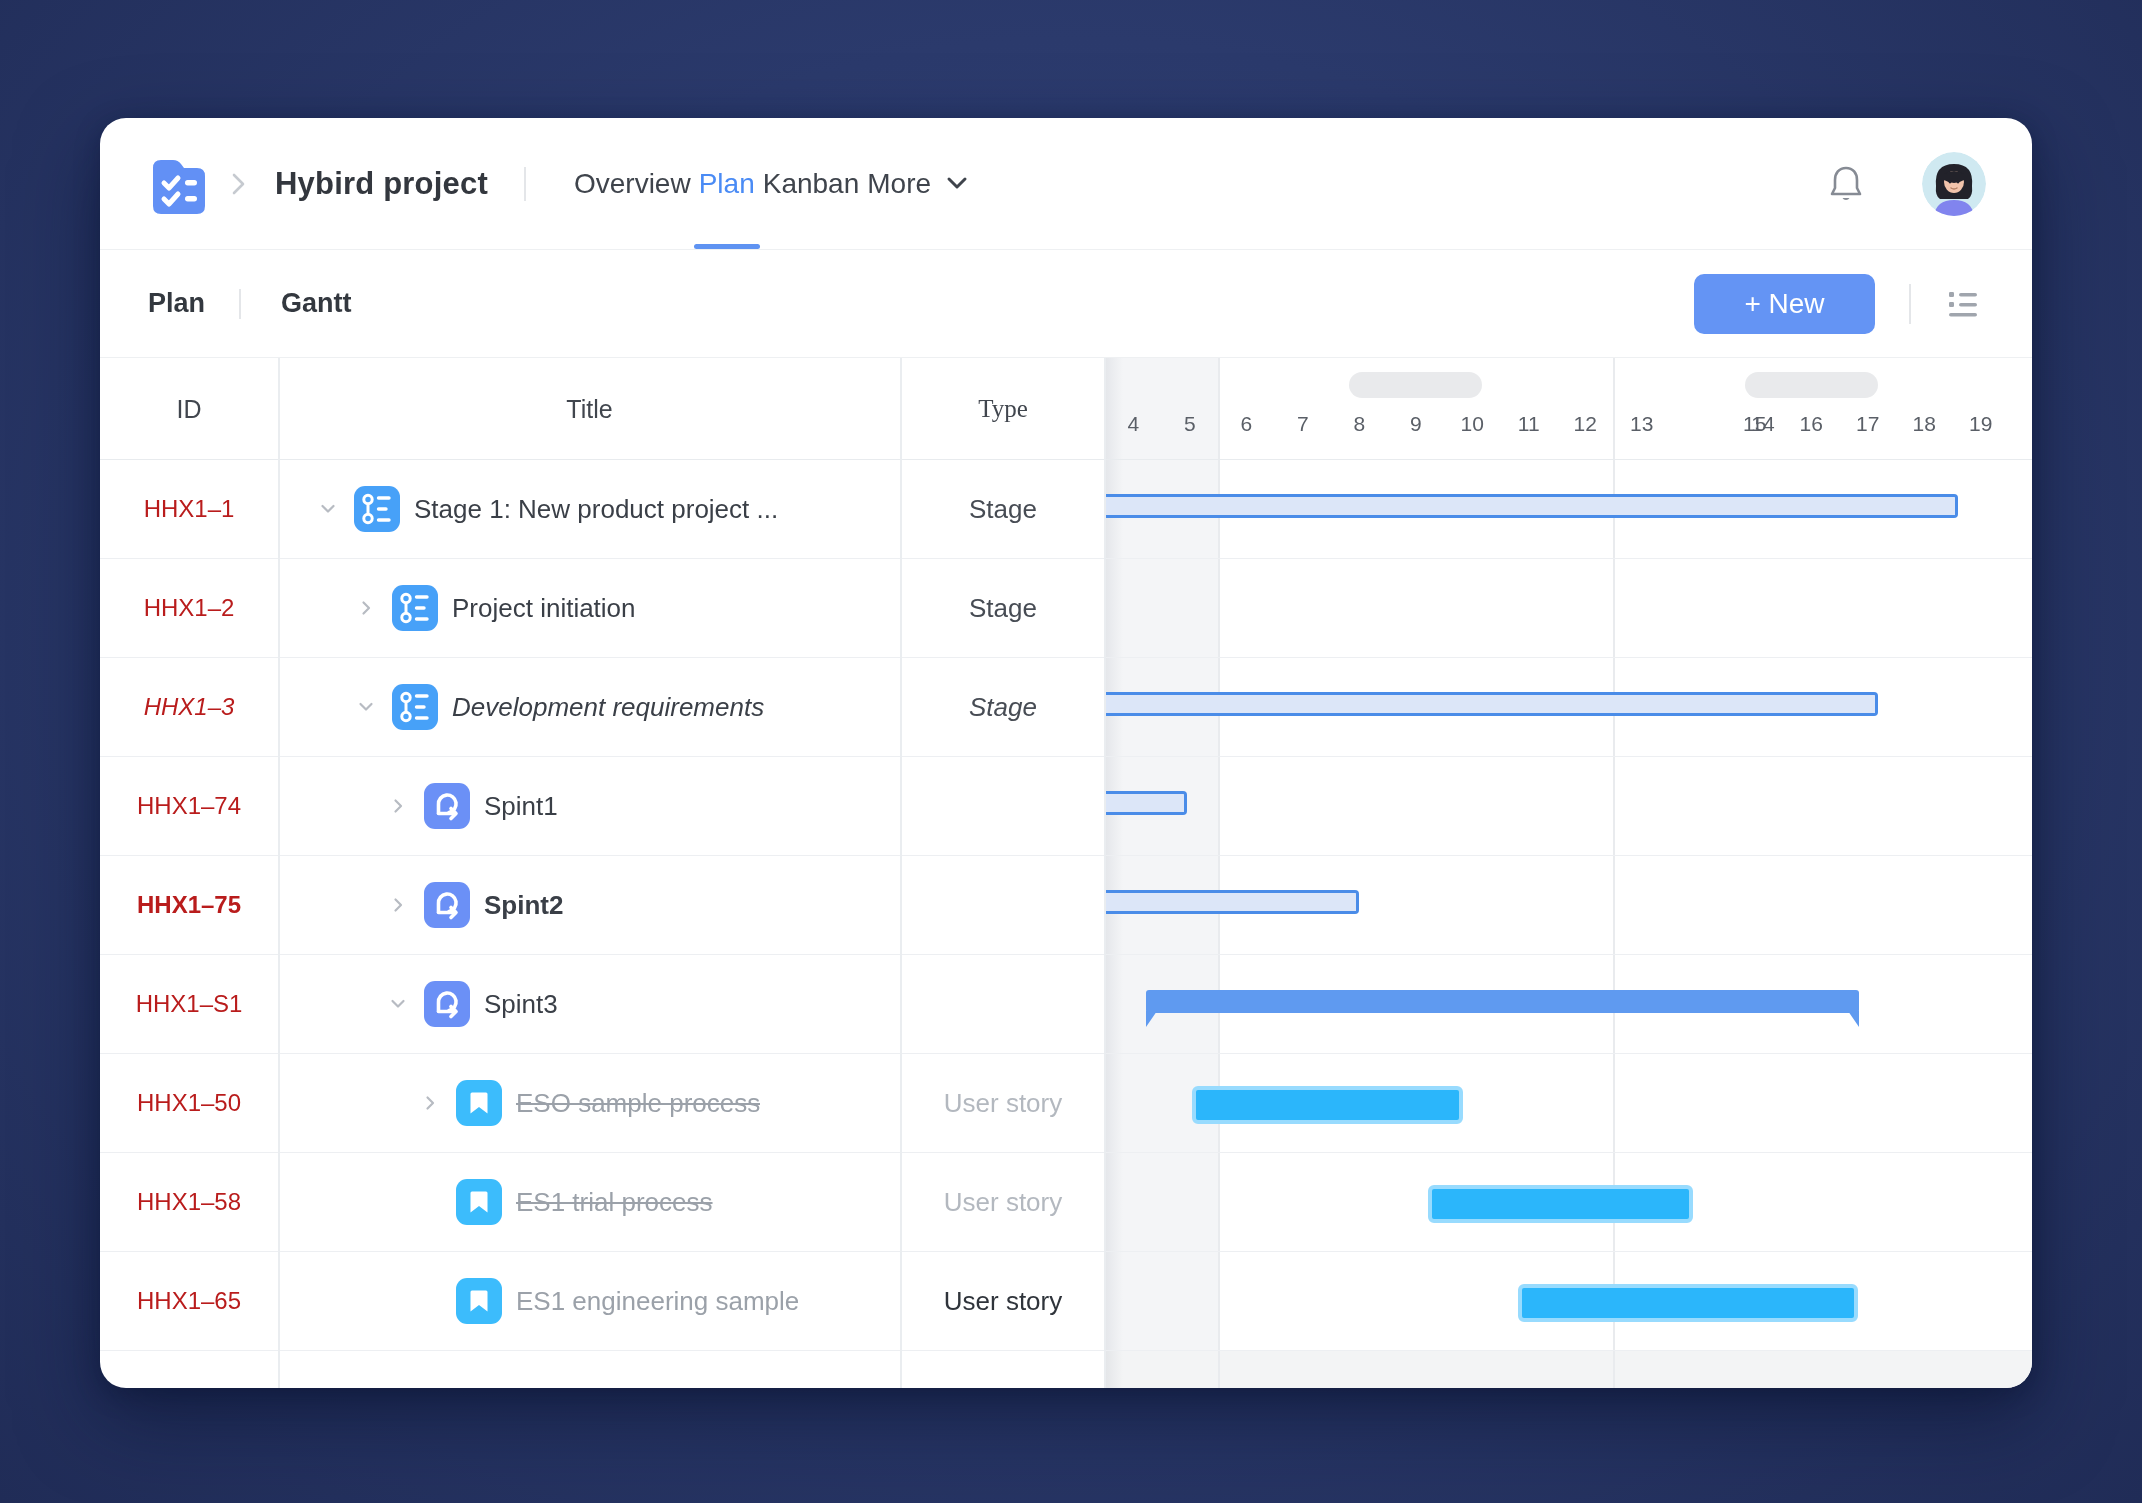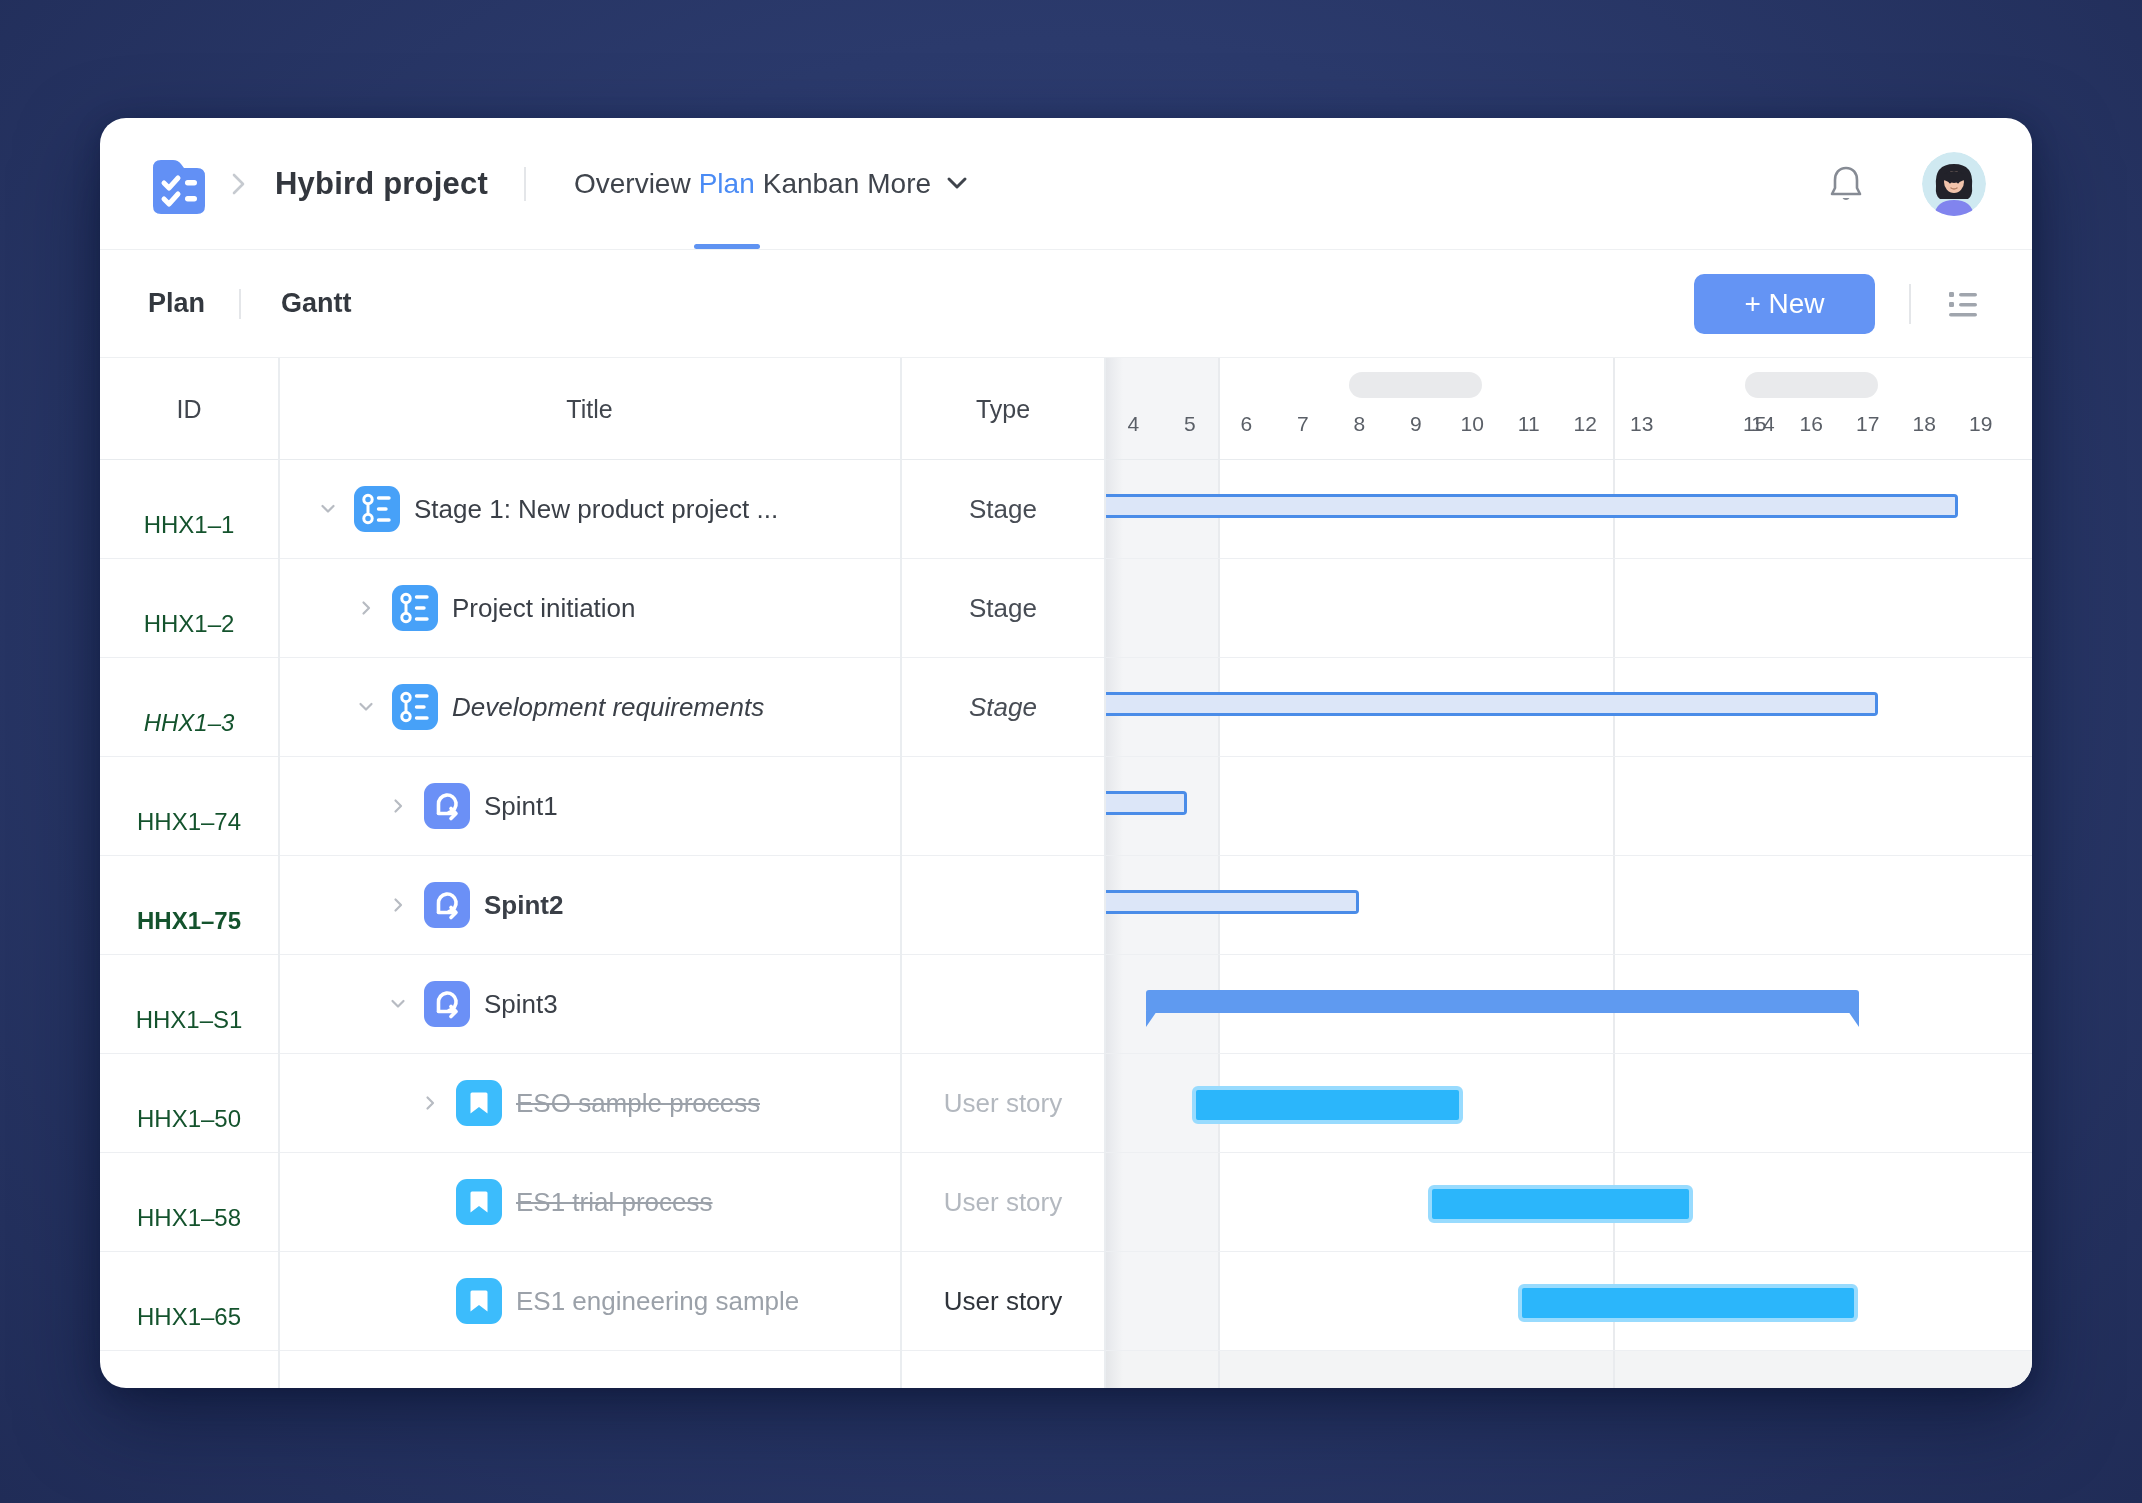--- a/index.html
+++ b/index.html
@@ -44,22 +44,22 @@
   .fixed-shadow { position:absolute; left:1005px; top:0; width:18px; height:100%;
                   background:linear-gradient(to right, rgba(90,100,120,.10), rgba(90,100,120,0)); }
   .colborder { position:absolute; top:0; width:2px; height:100%; background:#eaedf0; }
   .thead { position:absolute; left:0; top:0; width:100%; height:102px; border-bottom:1px solid #e8ebee; }
   .th { position:absolute; top:0; height:102px; display:flex; align-items:center; justify-content:center;
         font-size:25px; color:#41464e; }
   .pill { position:absolute; top:14px; width:133px; height:26px; border-radius:13px; background:#e9eaec; }
   .day-label { position:absolute; top:0; height:102px; display:flex; align-items:flex-end; justify-content:center;
                padding-bottom:24px; font-size:21px; color:#5a5f67; width:56px; }
   .grow { position:absolute; left:0; width:100%; height:99px; border-bottom:1px solid #edeff2; }
-  .cell-id { position:absolute; left:0; top:16px; width:178px; height:100%;
-             display:flex; align-items:center; justify-content:center; font-size:24px; color:#14532d; }
+  .cell-id { position:absolute; left:0; top:0; width:178px; height:100%;
+             display:flex; align-items:center; justify-content:center; font-size:24px; color:#b91c1c; }
   .row-chev { position:absolute; top:50%; transform:translateY(-50%); width:20px; height:20px; }
   .row-icon { position:absolute; top:50%; transform:translateY(-50%); width:46px; height:46px; }
   .cell-title { position:absolute; top:0; height:100%; display:flex; align-items:center;
                 font-size:26px; color:#3a3f47; white-space:nowrap; overflow:hidden; max-width:470px; }
   .cell-title.muted { color:#9ba1a9; }
   .cell-title.struck { color:#9ba1a9; text-decoration:line-through; text-decoration-color:#9ba1a9; }
   .cell-type { position:absolute; left:801px; top:0; width:204px; height:100%;
                display:flex; align-items:center; justify-content:center; font-size:26px; color:#474c54; white-space:nowrap; }
   .cell-type.muted { color:#b3b8bf; }
   .cell-type.strong { color:#2f343b; }
@@ -150,21 +150,21 @@
     <div class="table-wrap" id="tableWrap">
       <div class="band"></div>
       <div class="scroll-strip"></div>
       <div class="gridline" style="left:1118px;"></div>
       <div class="gridline" style="left:1513px;"></div>
       <div class="fixed-shadow"></div>
 
       <div class="thead">
         <div class="th" style="left:178px; width:623px;">Title</div>
         <div class="th" style="left:0; width:178px;">ID</div>
-        <div class="th" style="left:801px; width:204px;">Type</div>
+        <div class="th" style="left:801px; width:204px;font-family:Liberation Serif, serif;">Type</div>
         <div id="timelineHead">
             <div class="day-label" style="left: 1005.25px;">4</div>
             <div class="day-label" style="left: 1061.75px;">5</div>
             <div class="day-label" style="left: 1118.25px;">6</div>
             <div class="day-label" style="left: 1174.75px;">7</div>
             <div class="day-label" style="left: 1231.25px;">8</div>
             <div class="day-label" style="left: 1287.75px;">9</div>
             <div class="day-label" style="left: 1344.25px;">10</div>
             <div class="day-label" style="left: 1400.75px;">11</div>
             <div class="day-label" style="left: 1457.25px;">12</div>

